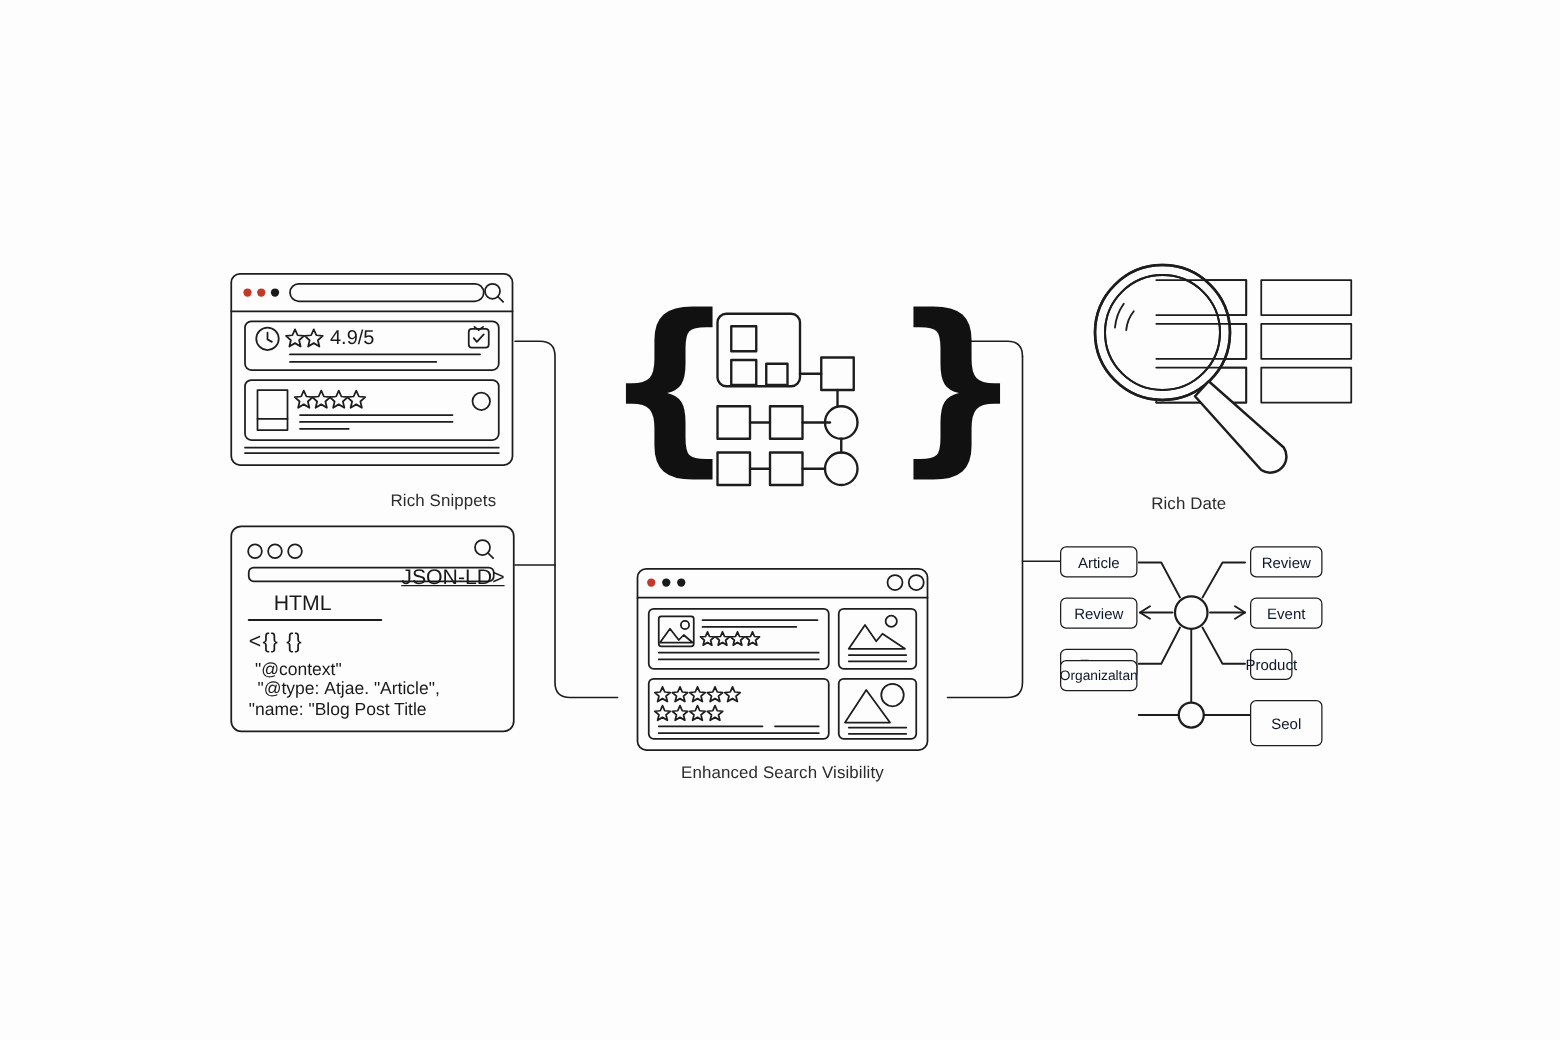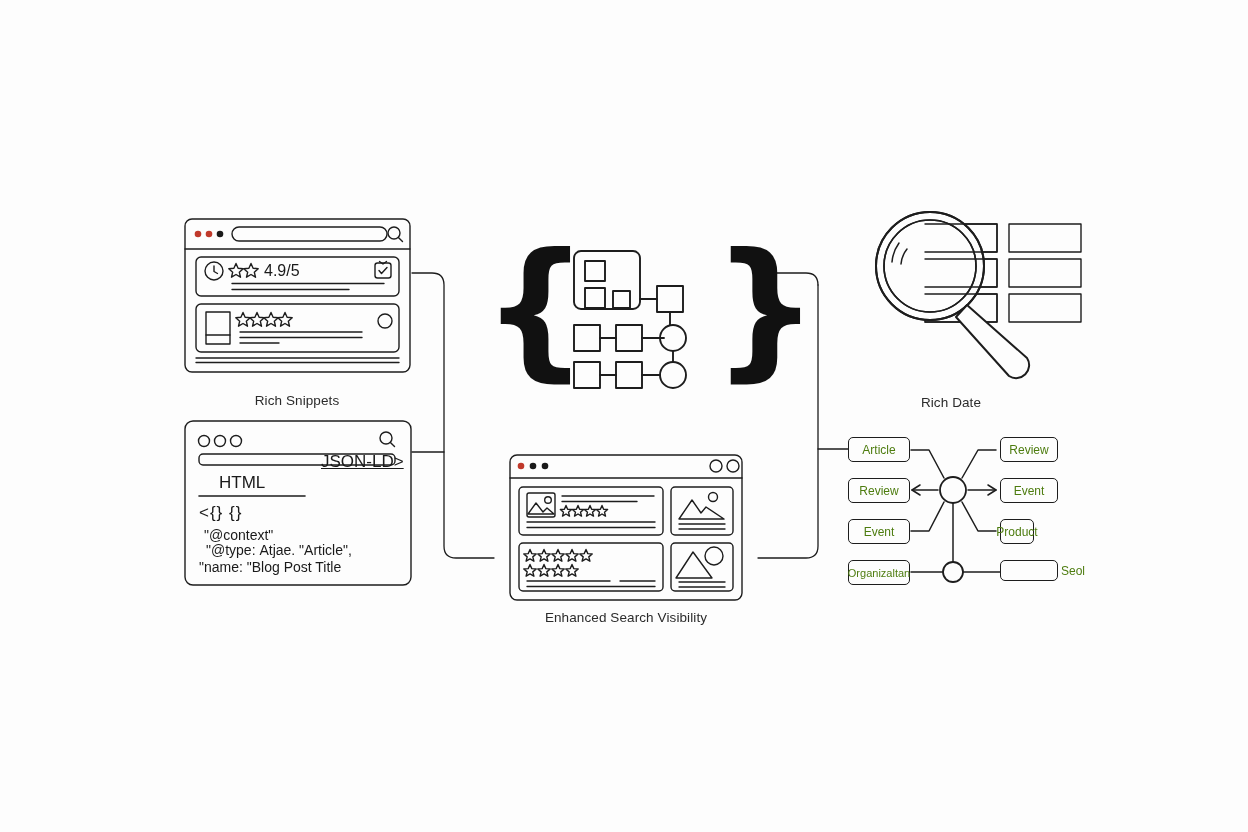--- a/index.html
+++ b/index.html
@@ -32,21 +32,21 @@
     font-size: 13.5px;
     color: #2b2b2b;
     text-align: center;
     white-space: nowrap;
     letter-spacing: 0.1px;
   }
   .node-label {
     position: absolute;
     font-family: "Liberation Sans", sans-serif;
     font-size: 12px;
-    color: #4d7c0f;
+    color: #0f172a;
     text-align: right;
     white-space: nowrap;
     display: flex;
     align-items: center;
     justify-content: center;
     width: 100%;
     height: 100%;
   }
   .node-box {
     position: absolute;
@@ -311,34 +311,34 @@
 
   <div class="node-box" style="left:848px; top:437px; width:62px; height:25px;">
     <span class="node-label">Article</span>
   </div>
   <div class="node-box" style="left:848px; top:478px; width:62px; height:25px;">
     <span class="node-label">Review</span>
   </div>
   <div class="node-box" style="left:848px; top:519px; width:62px; height:25px;">
     <span class="node-label">Event</span>
   </div>
-  <div class="node-box" style="left:848px; top:560px; width:62px; height:25px;">
+  <div class="node-box" style="left:848px; top:528px; width:62px; height:25px;">
     <span class="node-label" style="font-size:11px;">Organizaltan</span>
   </div>
 
   <div class="node-box" style="left:1000px; top:437px; width:58px; height:25px;">
     <span class="node-label">Review</span>
   </div>
   <div class="node-box" style="left:1000px; top:478px; width:58px; height:25px;">
     <span class="node-label">Event</span>
   </div>
   <div class="node-box" style="left:1000px; top:519px; width:34px; height:25px;">
     <span class="node-label">Product</span>
   </div>
-  <div class="node-box" style="left:1000px; top:560px; width:58px; height:21px;padding-left:44px;">
+  <div class="node-box" style="left:1000px; top:560px; width:58px; height:37px;">
     <span class="node-label">Seol</span>
   </div>
 
-  <div class="cap-label" style="left:197px; top:393px; width:200px;">Rich Snippets</div>
+  <div class="cap-label" style="left:197px; top:393px; width:200px;text-align:right;">Rich Snippets</div>
   <div class="cap-label" style="left:526px; top:610px; width:200px;">Enhanced Search Visibility</div>
   <div class="cap-label" style="left:851px; top:395px; width:200px;">Rich Date</div>
 
 </div>
 
 </body></html>

